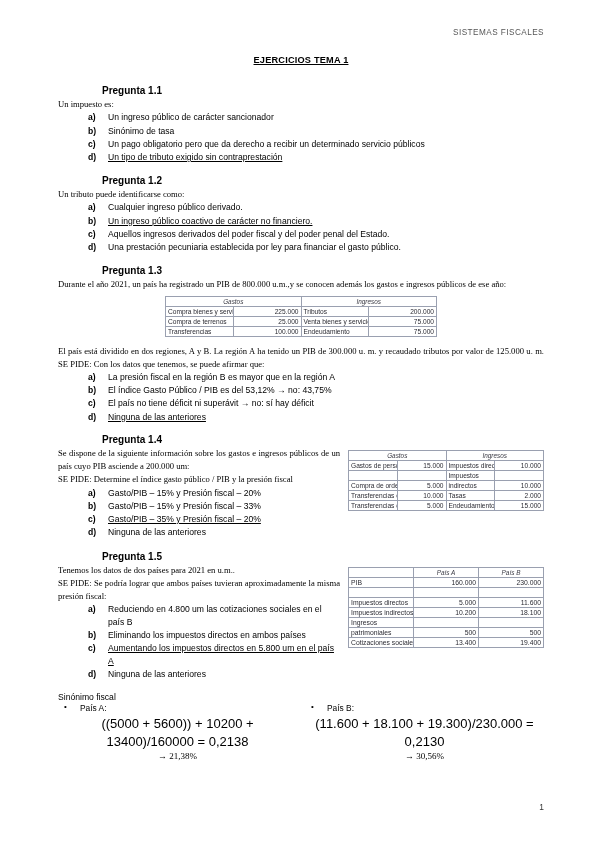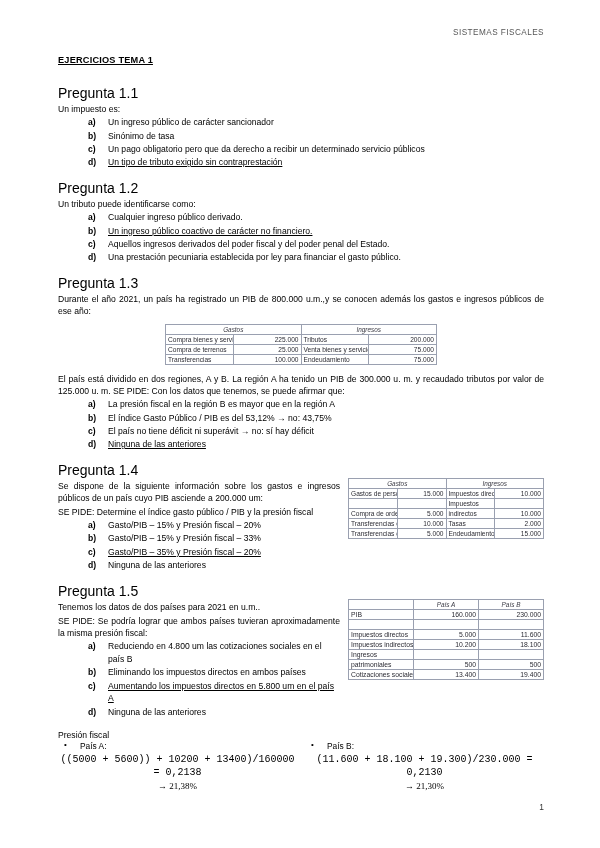--- a/index.html
+++ b/index.html
@@ -32,41 +32,44 @@
 
   
   .doc-header {
     text-align: right;
     font-size: 8.2px;
     letter-spacing: 0.45px;
     color: #555;
     margin-bottom: 18px;
   }
   .doc-title {
+    text-align: center;
     font-size: 9.2px;
     font-weight: bold;
     text-decoration: underline;
     letter-spacing: 0.2px;
     margin-bottom: 20px;
   }
 
   
   .question {
     margin-bottom: 11px;
   }
   .q-label {
-    font-size: 14px;
-    font-weight: normal;
+    font-size: 10px;
+    font-weight: bold;
     margin-bottom: 2px;
+    margin-left: 44px;
   }
   .q-stem {
     font-size: 8.6px;
     line-height: 1.45;
     text-align: justify;
     margin-bottom: 1px;
+    font-family: Liberation Serif, serif;
   }
   ol.options {
     list-style: none;
     margin: 1px 0 0 0;
     padding: 0 0 0 30px;
     font-size: 8.6px;
     line-height: 1.48;
   }
   ol.options li {
     position: relative;
@@ -171,22 +174,22 @@
     position: relative;
     margin-bottom: 2px;
   }
   .calc-bullet .dot {
     position: absolute;
     left: 6px;
     top: -1px;
     font-size: 8px;
   }
   .calc-formula {
-    font-family: Liberation Mono, monospace;
-    font-size: 10px;
+    font-family: Liberation Sans, sans-serif;
+    font-size: 13px;
     text-align: center;
     line-height: 1.35;
   }
   .calc-result {
     font-family: Liberation Serif, serif;
     font-size: 9px;
     text-align: center;
     line-height: 1.35;
   }
 
@@ -383,37 +386,37 @@
               <td class="num">13.400</td>
               <td class="num">19.400</td>
             </tr>
           </tbody>
             </table>
         </div>
       </div>
     </div>
 
     <div>
-      <div class="presion-title">Presión fiscal</div>
+      <div class="presion-title">Sinónimo fiscal</div>
       <div class="calc-row">
         <div class="calc-col">
           <div class="calc-bullet">
             <span class="dot">•</span>
             <span>País A:</span>
           </div>
           <div class="calc-formula">((5000 + 5600)) + 10200 + 13400)/160000 = 0,2138</div>
           <div class="calc-result">→ 21,38%</div>
         </div>
         <div class="calc-col">
           <div class="calc-bullet">
             <span class="dot">•</span>
             <span>País B:</span>
           </div>
           <div class="calc-formula">(11.600 + 18.100 + 19.300)/230.000 = 0,2130</div>
-          <div class="calc-result">→ 21,30%</div>
+          <div class="calc-result">→ 30,56%</div>
         </div>
       </div>
     </div>
 
   </div>
 
   <div class="page-number">1</div>
 </div>
 
 </body></html>

